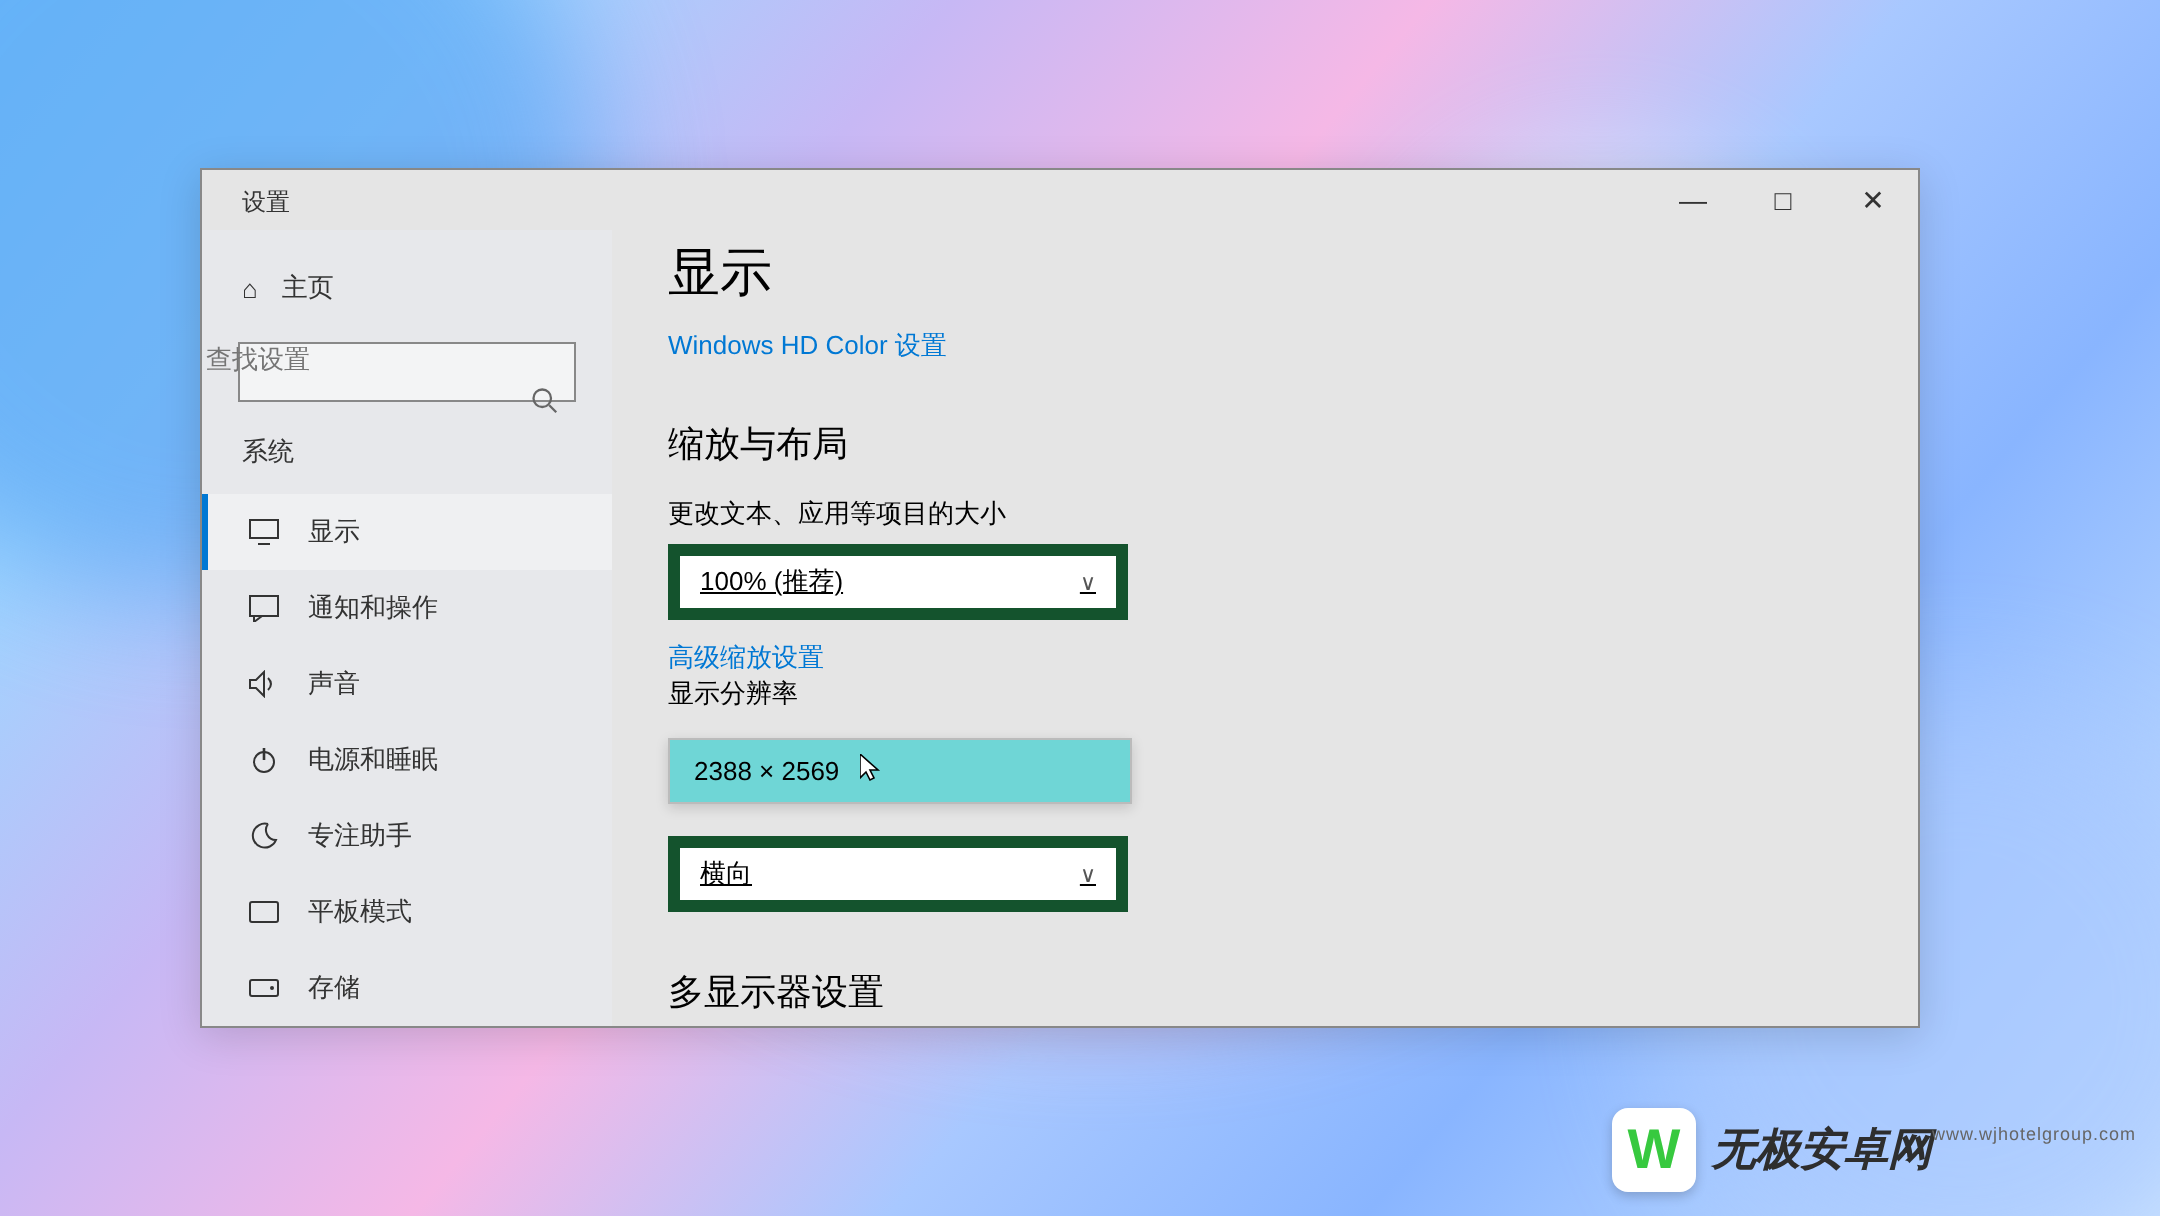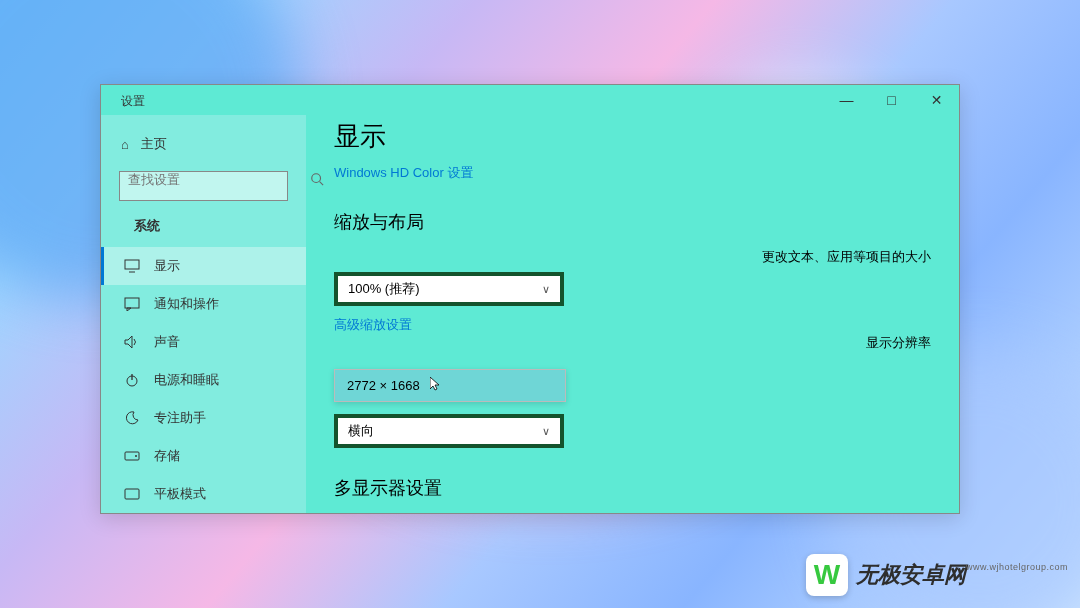--- a/index.html
+++ b/index.html
@@ -8,57 +8,58 @@
     background: linear-gradient(130deg, #7dcbff 0%, #a0d4ff 15%, #c7b8f5 30%, #f5b8e6 45%, #a8c8ff 60%, #89b5ff 75%, #cfe6ff 100%);
   }
   .bg-blob { position: absolute; border-radius: 50%; filter: blur(30px); opacity: 0.7; }
   .blob1 { width: 400px; height: 400px; background: #5ba8f5; top: -100px; left: -100px; }
   .blob2 { width: 500px; height: 300px; background: #f5a8d4; top: 200px; left: 300px; }
   .blob3 { width: 300px; height: 300px; background: #a8c8ff; top: 350px; right: -50px; }
   .blob4 { width: 200px; height: 200px; background: #fff; top: 80px; right: 180px; opacity: 0.5; }
 
   .window {
     position: absolute; left: 100px; top: 84px; width: 860px; height: 430px;
-    background: #5eead4; border: 1px solid #888; display: flex; flex-direction: column;
+    background: #e5e5e5; border: 1px solid #888; display: flex; flex-direction: column;
     box-shadow: 0 4px 20px rgba(0,0,0,0.15); overflow: hidden;
   }
   .titlebar { height: 30px; display: flex; justify-content: flex-end; align-items: center; }
   .titlebar .ctl { width: 45px; height: 30px; display: flex; align-items: center; justify-content: center; color: #333; font-size: 14px; }
   .app-title { position: absolute; top: 8px; left: 20px; font-size: 12px; color: #333; }
 
   .body { flex: 1; display: flex; overflow: hidden; }
 
   .sidebar {
     width: 205px; padding: 12px 0 0 0; background: rgba(240,245,255,0.25);
     display: flex; flex-direction: column; font-size: 13px; color: #333;
   }
   .home-row { display: flex; align-items: center; gap: 12px; padding: 8px 20px; margin-bottom: 10px; }
   .search-box {
     margin: 0 18px 16px 18px; height: 30px; border: 1px solid #888; background: rgba(255,255,255,0.5);
-    display: flex; align-items: flex-start; padding: 0 8px; gap: 6px; font-size: 13px;
+    display: flex; align-items: flex-end; padding: 0 8px; gap: 6px; font-size: 13px; flex-direction: column;
   }
   .search-box input { flex: 1; border: none; background: transparent; outline: none; font-size: 13px; color: #666; }
   .search-box .sicon { color: #666; }
-  .group-label { padding: 0 20px 12px 33px; font-size: 13px; font-weight: 700; }
+  .group-label { padding: 0 20px 12px 20px; font-size: 13px; font-weight: 400; }
   .nav-item {
     display: flex; align-items: center; gap: 14px; padding: 10px 20px; font-size: 13px; color: #333;
     border-left: 3px solid transparent;
   }
   .nav-item.active { border-left-color: #0078d4; background: rgba(255,255,255,0.35); }
   .nav-item .icon { width: 16px; display: flex; justify-content: center; color: #333; }
 
   .content { flex: 1; padding: 4px 28px 0 28px; overflow: hidden; position: relative; }
   .page-title { font-size: 26px; font-weight: 400; margin-bottom: 10px; }
   .link { color: #0078d4; font-size: 13px; }
   .section-title { font-size: 18px; font-weight: 400; margin-top: 28px; margin-bottom: 14px; }
-  .field-label { font-size: 13px; margin-bottom: 6px; text-align: right; }
+  .field-label { font-size: 13px; margin-bottom: 6px; }
   .select {
-    width: 230px; height: 32px; border: 4px solid #14532d; background: #fff;
+    width: 230px; height: 32px; border: 6px solid #14532d; background: #fff;
     display: flex; align-items: center; justify-content: space-between; padding: 13px 10px; font-size: 13px;
     margin-bottom: 10px;
+    text-decoration: underline;
   }
   .select .chev { color: #555; font-size: 11px; }
 
   .dropdown-list {
     position: absolute; width: 232px; background: #f1f1f1; border: 1px solid #bbb;
     box-shadow: 0 2px 6px rgba(0,0,0,0.15); z-index: 5;
   }
   .dropdown-option { padding: 7px 12px; font-size: 13px; display: flex; align-items: center; gap: 6px; }
   .dropdown-option.highlight { background: #6fd6d6; }
   .cursor { font-size: 13px; margin-left: 4px; }
@@ -147,53 +148,53 @@
         <span class="icon">
             <svg width="16" height="16" viewBox="0 0 16 16">
               <path d="M10,2 A6,6 0 1,0 14,10 A5,5 0 0,1 10,2" fill="none" stroke="#333" stroke-width="1"></path>
             </svg>
           </span>
         <span>专注助手</span>
       </div>
       <div class="nav-item">
         <span class="icon">
             <svg width="16" height="12" viewBox="0 0 16 12">
+              <rect x="1" y="1" width="14" height="10" rx="1" fill="none" stroke="#333" stroke-width="1"></rect>
+            </svg>
+          </span>
+        <span>平板模式</span>
+      </div>
+      <div class="nav-item">
+        <span class="icon">
+            <svg width="16" height="12" viewBox="0 0 16 12">
               <rect x="1" y="2" width="14" height="8" rx="1" fill="none" stroke="#333" stroke-width="1"></rect>
               <circle cx="12" cy="6" r="1" fill="#333"></circle>
             </svg>
           </span>
         <span>存储</span>
-      </div>
-      <div class="nav-item">
-        <span class="icon">
-            <svg width="16" height="12" viewBox="0 0 16 12">
-              <rect x="1" y="1" width="14" height="10" rx="1" fill="none" stroke="#333" stroke-width="1"></rect>
-            </svg>
-          </span>
-        <span>平板模式</span>
       </div>
     </div>
 
     <div class="content">
       <div class="page-title">显示</div>
       <div class="link">Windows HD Color 设置</div>
 
       <div class="section-title">缩放与布局</div>
       <div class="field-label">更改文本、应用等项目的大小</div>
       <div class="select">
         <span>100% (推荐)</span>
         <span class="chev">∨</span>
       </div>
       <div class="link">高级缩放设置</div>
 
       <div class="field-label" style="">显示分辨率</div>
 
       <div class="dropdown-list" style="left:28px; top:254px;">
         <div class="dropdown-option highlight">
-          <span>2772 × 1668</span>
+          <span>2388 × 2569</span>
           <span class="cursor">
             <svg width="12" height="14" viewBox="0 0 12 14">
                 <polygon points="0,0 0,12 3,9 5,13 7,12 5,8 9,8" fill="#fff" stroke="#000" stroke-width="0.8"></polygon>
               </svg>
           </span>
         </div>
       </div>
 
       <div class="select" style="margin-top:62px;">
         <span>横向</span>

